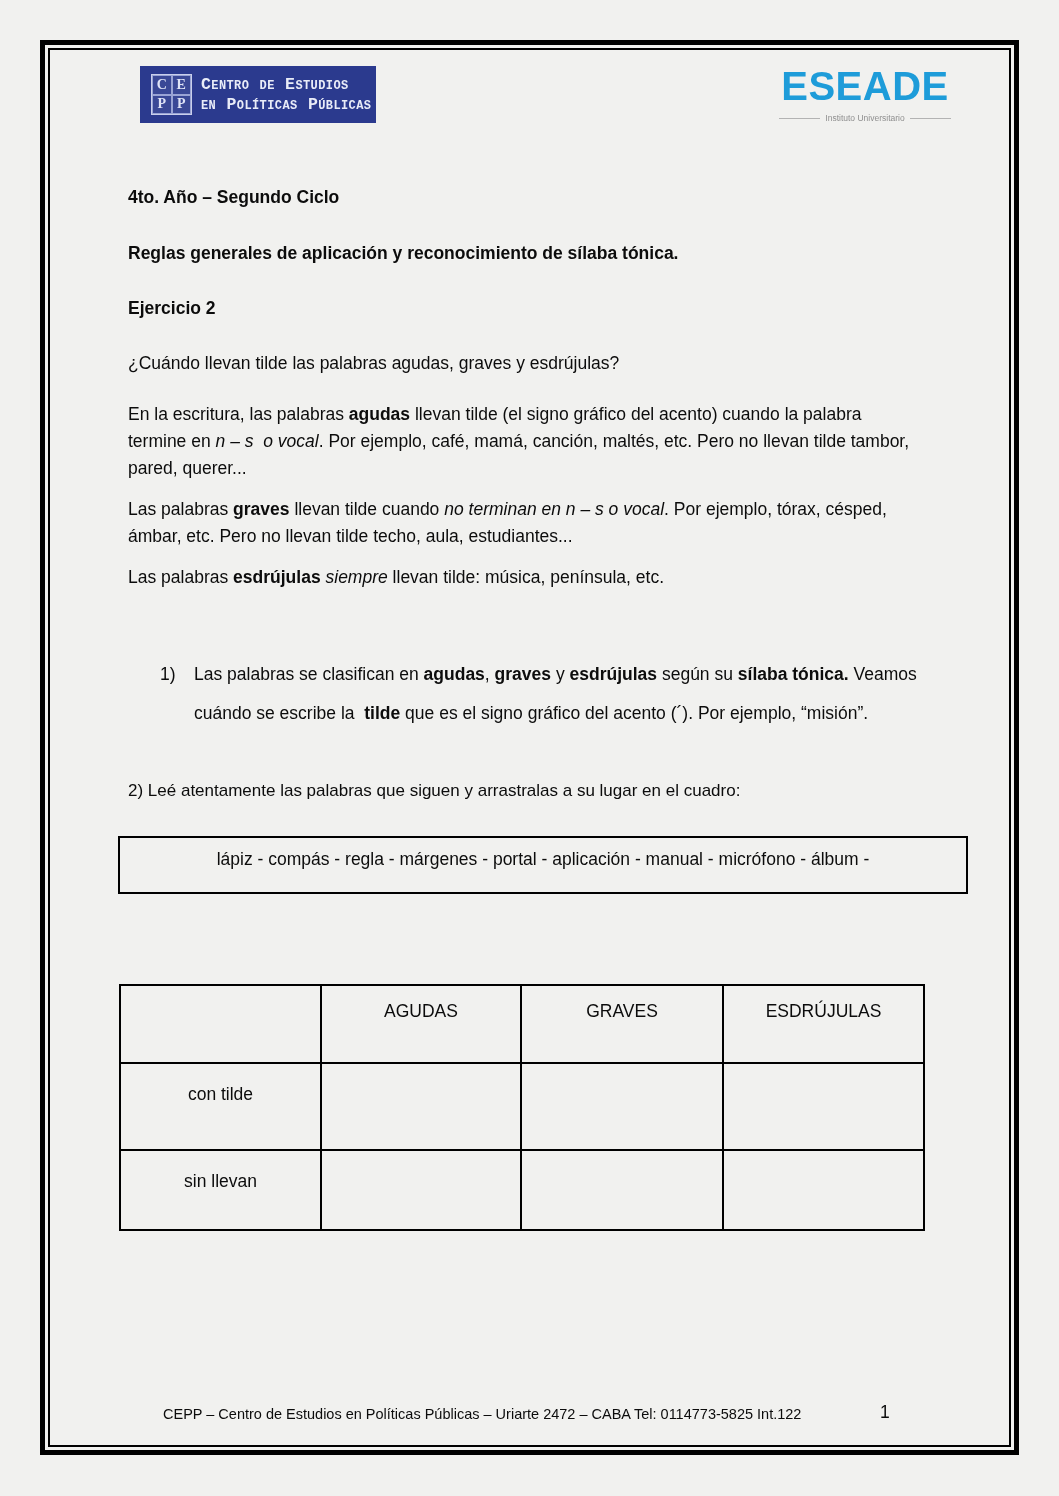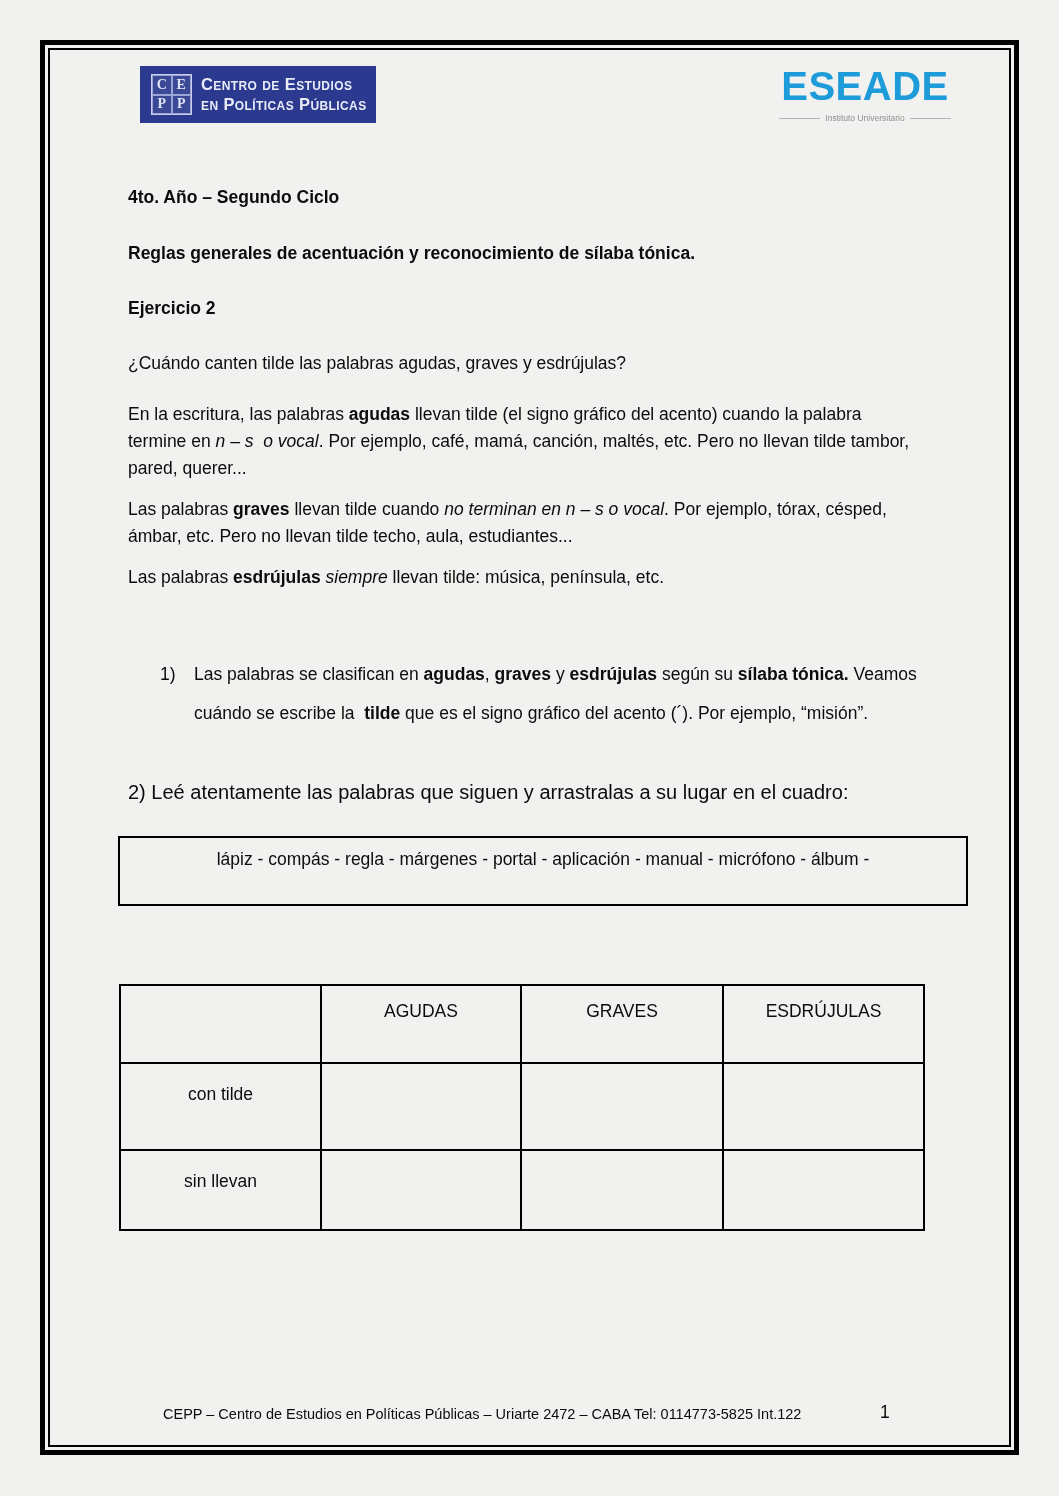--- a/index.html
+++ b/index.html
@@ -17,21 +17,21 @@
   
   .cepp-logo { position:absolute; left:140px; top:66px; width:236px; height:57px;
                display:flex; align-items:center; gap:9px; padding-left:11px;
                box-sizing:border-box; background:#2b3a8e; }
   .cepp-grid { width:41px; height:41px; border:1.5px solid #c9cfeb;
                display:grid; grid-template-columns:1fr 1fr; grid-template-rows:1fr 1fr;
                box-sizing:border-box; }
   .cepp-grid span { display:flex; align-items:center; justify-content:center;
                     border:1px solid #9aa4d5; background:#3a4896; color:#dfe3f6;
                     font-family:"Liberation Serif", serif; font-size:14px; font-weight:bold; }
-  .cepp-text { color:#e9ecf8; font-family:Liberation Sans, sans-serif;
+  .cepp-text { color:#e9ecf8; font-family:Liberation Mono, monospace;
                font-variant:small-caps; font-weight:600; font-size:16.5px;
                line-height:1.2; letter-spacing:0.4px; white-space:nowrap; }
 
   
   .eseade-logo { position:absolute; left:763px; top:66px; width:172px; text-align:center;margin-left:16px; }
   .eseade-name { font-size:40px; font-weight:bold; color:#1e9cd9; line-height:1;
                  letter-spacing:0.5px; }
   .eseade-sub { margin-top:7px; display:flex; align-items:center; gap:5px;
                 color:#8f8f8f; font-size:8.5px; white-space:nowrap; }
   .eseade-sub .line { flex:1; height:1px; background:#b3b3b3; }
@@ -39,23 +39,23 @@
   .b17 { font-size:17.5px; font-weight:bold; position:absolute; left:128px; white-space:nowrap; }
   .r17 { font-size:17.5px; position:absolute; left:128px; white-space:nowrap; }
 
   .para { position:absolute; left:128px; width:788px; font-size:17.5px; line-height:27px; }
 
   .item1 { position:absolute; left:160px; top:655px; width:778px;
            font-size:17.5px; line-height:39px; display:flex; }
   .item1-marker { width:34px; flex-shrink:0; }
   .item1-body { flex:1; }
 
-  .item2 { position:absolute; left:128px; top:781px; font-size:20px; white-space:nowrap; }
+  .item2 { position:absolute; left:128px; top:781px; font-size:17px; white-space:nowrap; }
 
-  .wordbox { position:absolute; left:118px; top:836px; width:850px; height:70px;
+  .wordbox { position:absolute; left:118px; top:836px; width:850px; height:58px;
              border:2px solid #000; box-sizing:border-box; text-align:center;
              font-size:17.5px; line-height:26.5px; padding-top:8px; }
 
   table.classify { position:absolute; left:119px; top:984px; border-collapse:collapse;
                    table-layout:fixed; }
   table.classify td, table.classify th { border:2px solid #000; vertical-align:top;
                    text-align:center; font-size:17.5px; font-weight:normal;
                    padding:0; box-sizing:border-box; }
   table.classify .hdr { height:78px; padding-top:15px; }
   table.classify .row1 td { height:87px; }
@@ -91,23 +91,23 @@
   <div class="eseade-logo">
     <div class="eseade-name" style="color: rgb(30, 156, 217);">ESEADE</div>
     <div class="eseade-sub">
       <span class="line"></span>
       <span>Instituto Universitario</span>
       <span class="line"></span>
     </div>
   </div>
 
   <div class="b17" style="top:187px">4to. Año – Segundo Ciclo</div>
-  <div class="b17" style="top:243px">Reglas generales de acentuación y reconocimiento de sílaba tónica.</div>
+  <div class="b17" style="top:243px">Reglas generales de aplicación y reconocimiento de sílaba tónica.</div>
   <div class="b17" style="top:298px">Ejercicio 2</div>
-  <div class="r17" style="top:353px">¿Cuándo canten tilde las palabras agudas, graves y esdrújulas?</div>
+  <div class="r17" style="top:353px">¿Cuándo llevan tilde las palabras agudas, graves y esdrújulas?</div>
 
   <div class="para" style="top:496px"><span>Las palabras </span><span style="font-weight: bold;">graves</span><span> llevan tilde cuando </span><span style="font-style: italic;">no terminan en n – s o vocal</span><span>. Por ejemplo, tórax, césped, ámbar, etc. Pero no llevan tilde techo, aula, estudiantes...</span></div>
   <div class="para" style="top:401px"><span>En la escritura, las palabras </span><span style="font-weight: bold;">agudas</span><span> llevan tilde (el signo gráfico del acento) cuando la palabra termine en </span><span style="font-style: italic;">n – s&nbsp; o vocal</span><span>. Por ejemplo, café, mamá, canción, maltés, etc. Pero no llevan tilde tambor, pared, querer...</span></div>
   <div class="para" style="top:564px"><span>Las palabras </span><span style="font-weight: bold;">esdrújulas</span><span> </span><span style="font-style: italic;">siempre</span><span> llevan tilde: música, península, etc.</span></div>
 
   <div class="item1">
     <div class="item1-marker">1)</div>
     <div class="item1-body"><span>Las palabras se clasifican en </span><span style="font-weight: bold;">agudas</span><span>, </span><span style="font-weight: bold;">graves</span><span> y </span><span style="font-weight: bold;">esdrújulas</span><span> según su </span><span style="font-weight: bold;">sílaba tónica.</span><span> Veamos cuándo se escribe la&nbsp; </span><span style="font-weight: bold;">tilde</span><span> que es el signo gráfico del acento (´). Por ejemplo, “misión”.</span></div>
   </div>
 

